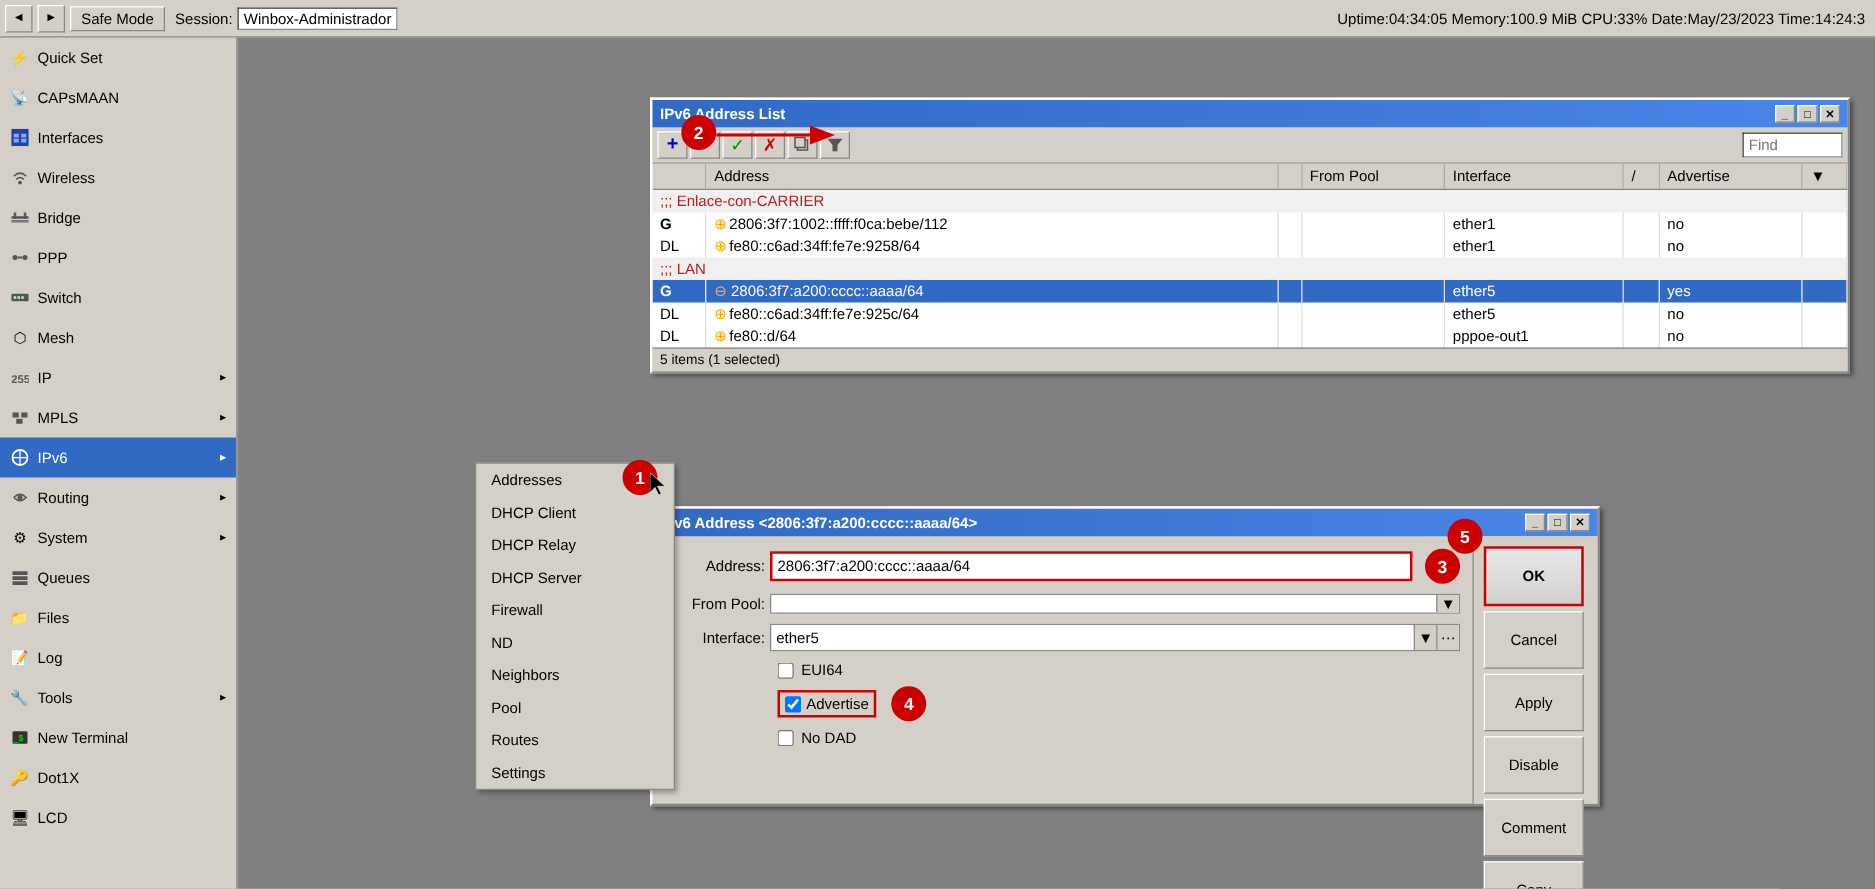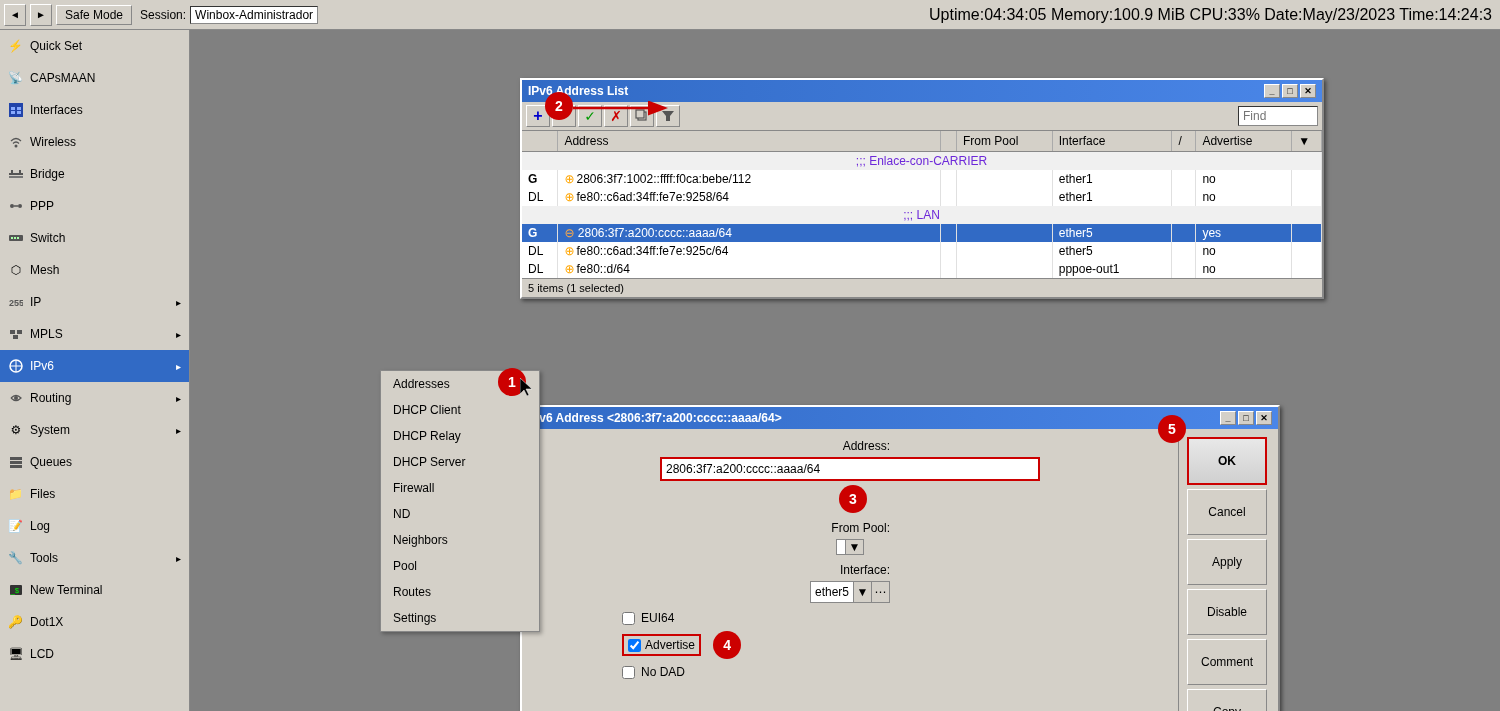--- a/index.html
+++ b/index.html
@@ -52,21 +52,21 @@
     }
     .session-value {
       background: white;
       border: 1px inset #888;
       padding: 1px 4px;
       font-size: 12px;
     }
     .status-bar-right {
       position: absolute;
       right: 8px;
-      font-size: 16px;
+      font-size: 12px;
       color: #000;
     }
 
     
     .main-layout {
       display: flex;
       height: calc(711px - 30px);
     }
 
     
@@ -149,21 +149,21 @@
       justify-content: center;
       cursor: pointer;
       font-size: 9px;
       color: #000;
     }
 
     
     .ipv6-list-window {
       top: 48px;
       left: 330px;
-      width: 804px;
+      width: 960px;
     }
     .win-toolbar {
       display: flex;
       align-items: center;
       padding: 3px 4px;
       gap: 2px;
       border-bottom: 1px solid #888;
       background: #d4d0c8;
     }
     .toolbar-btn {
@@ -214,24 +214,23 @@
     }
     .row-selected {
       background: #316ac5 !important;
       color: white;
     }
     .row-selected td {
       color: white;
     }
     .section-header td {
       background: #f0f0f0;
-      color: #6d28d9;
+      color: #b91c1c;
       font-style: normal;
       padding: 2px 6px;
-      text-align: center;
     }
     .status-row {
       background: #d4d0c8;
       padding: 3px 6px;
       border-top: 1px solid #888;
       font-size: 11px;
     }
     .flag-g { color: #000; font-weight: bold; }
     .flag-dl { color: #000; text-align: right; }
     .icon-yellow { color: #ffa500; margin-right: 2px; }
@@ -240,21 +239,20 @@
     .ipv6-addr-dialog {
       top: 375px;
       left: 330px;
       width: 760px;
     }
     .form-row {
       display: flex;
       align-items: center;
       margin-bottom: 8px;
       gap: 4px;
-      flex-direction: column;
     }
     .form-label {
       width: 80px;
       text-align: right;
       font-size: 12px;
       flex-shrink: 0;
     }
     .form-input {
       flex: 1;
       border: 2px solid #cc0000;

